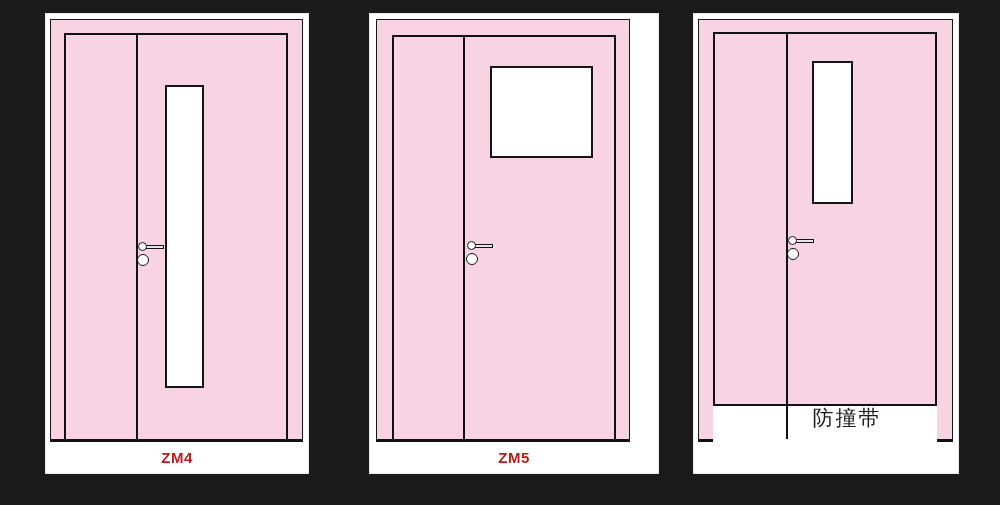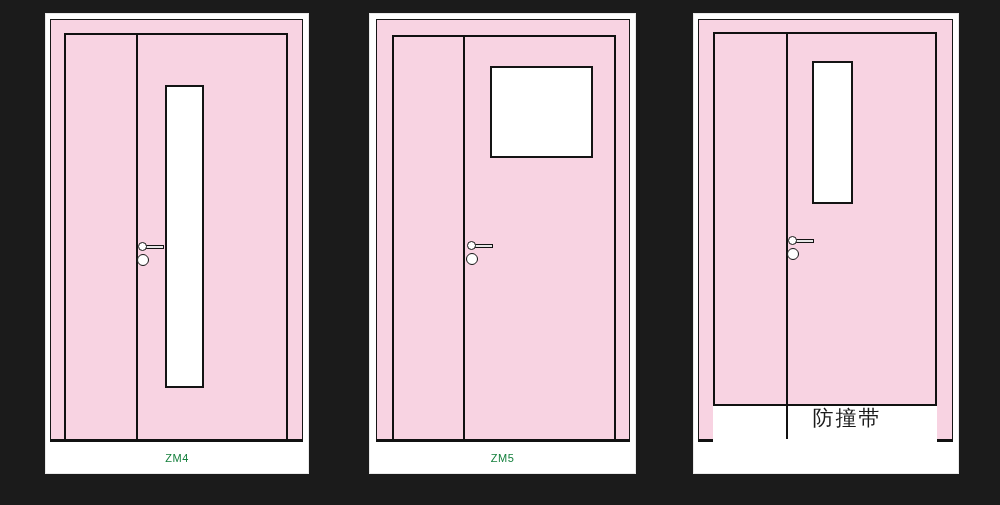--- a/index.html
+++ b/index.html
@@ -10,21 +10,21 @@
     overflow:hidden;
     font-family:"Liberation Sans", sans-serif;
   }
   .door-card{
     position:absolute;
     top:14px;height:459px;
     background:#ffffff;
     box-shadow:0 0 0 1px #e9e9e9;
   }
   #card-zm4{left:46px;width:262px;}
-  #card-zm5{left:370px;width:265px;}
+  #card-zm5{left:370px;width:288px;}
   #card-zm6{left:694px;width:264px;}
 
   .door-frame{
     position:absolute;
     top:5px;height:423px;
     background:#f8d3e2;
     border:1px solid #161616;
     border-bottom:3px solid #111111;
     box-sizing:border-box;
   }
@@ -104,21 +104,21 @@
   }
 
   .label-strip{
     position:absolute;
     left:0;bottom:0;width:100%;height:31px;
     background:#ffffff;
     display:flex;align-items:center;justify-content:center;
   }
   .door-label{
     font-family:"Liberation Sans", sans-serif;
-    font-weight:normal;font-size:11px;color:#15803d;
+    font-weight:bold;font-size:15px;color:#b91c1c;
     letter-spacing:0.5px;
   }
 </style>
 </head>
 <body>
 
 <div id="canvas">
 
   <div class="door-card" id="card-zm4">
     <div class="door-frame"></div>

